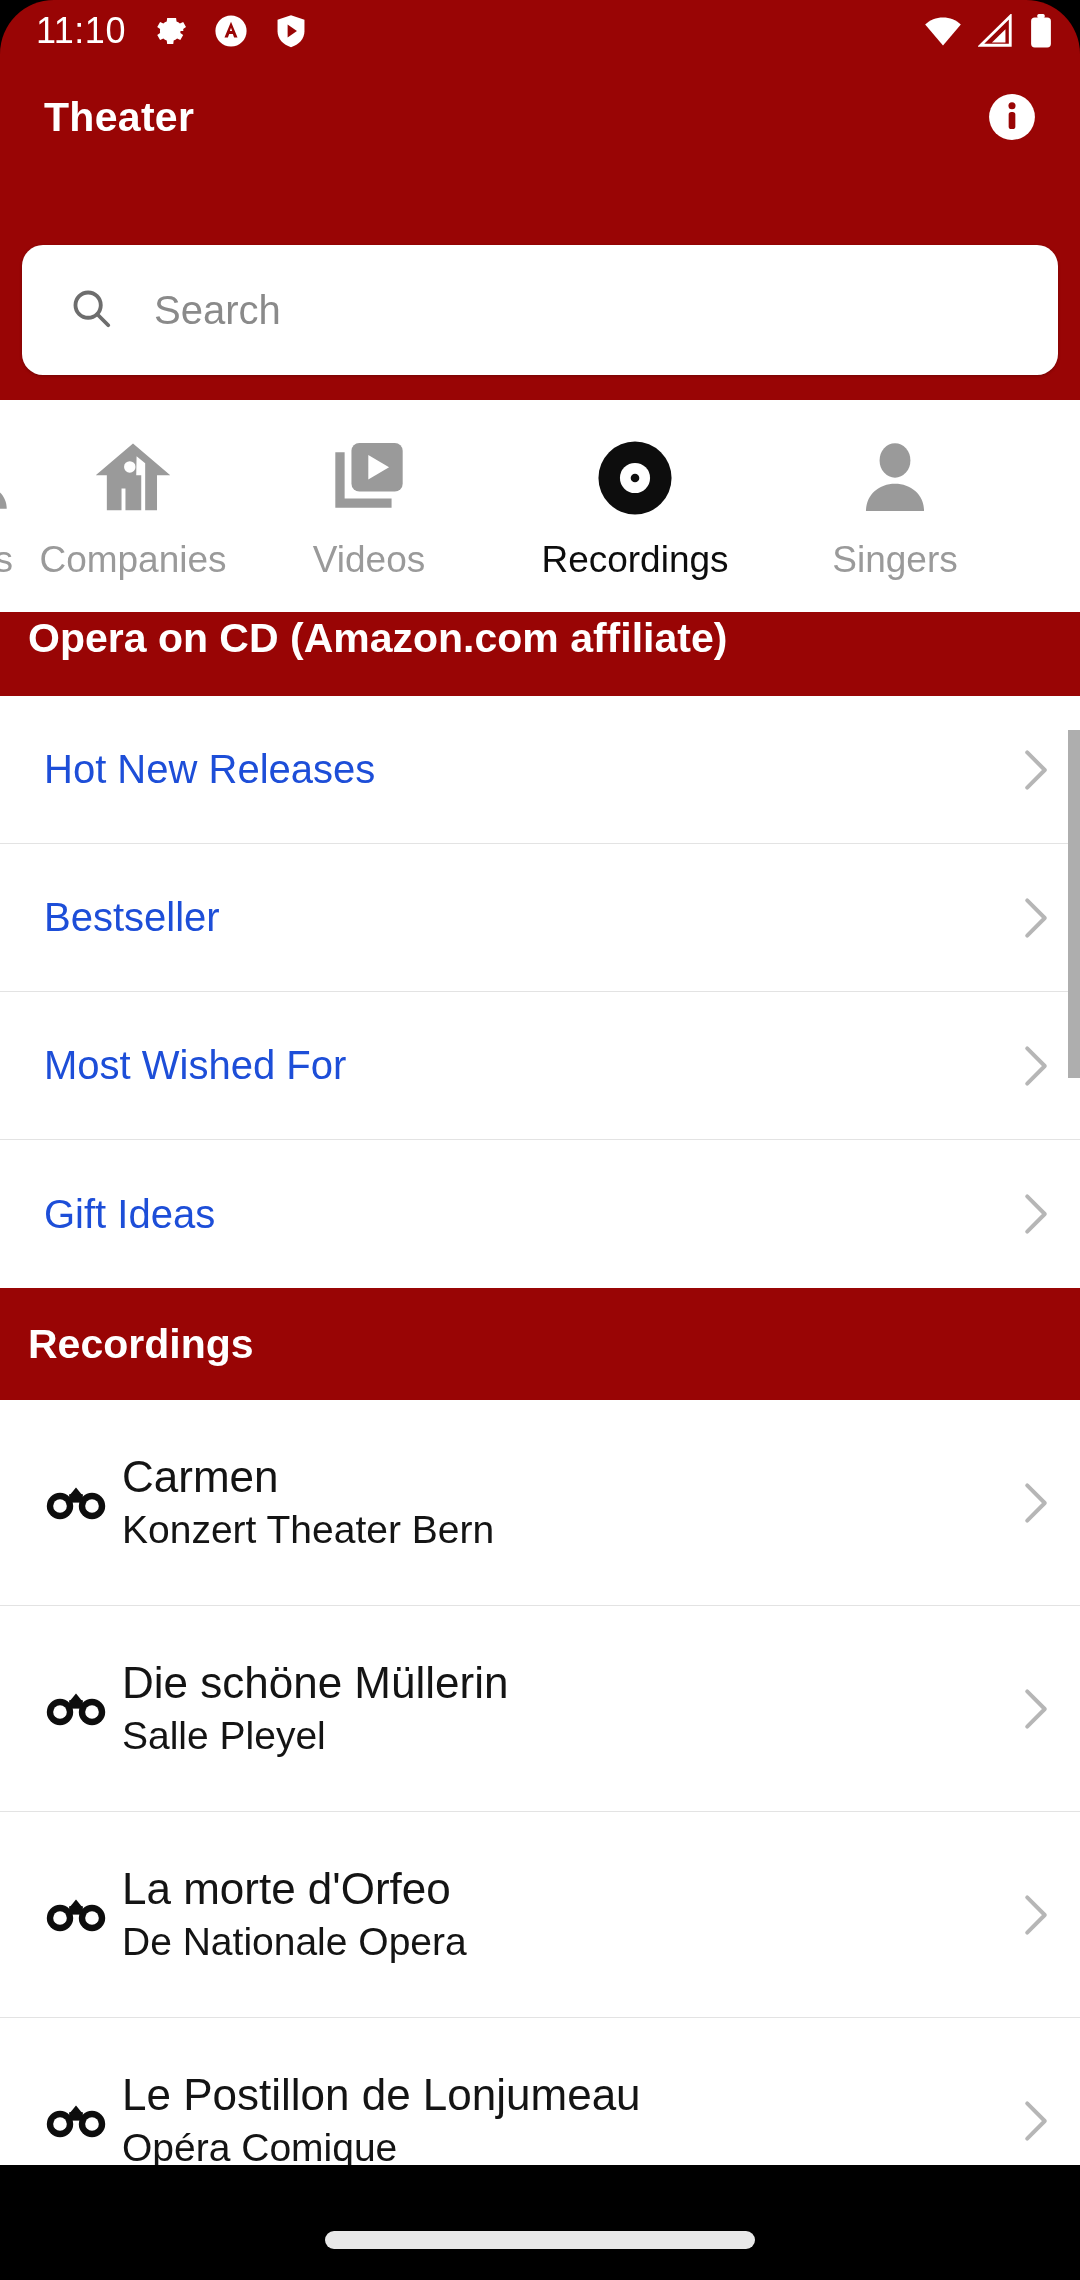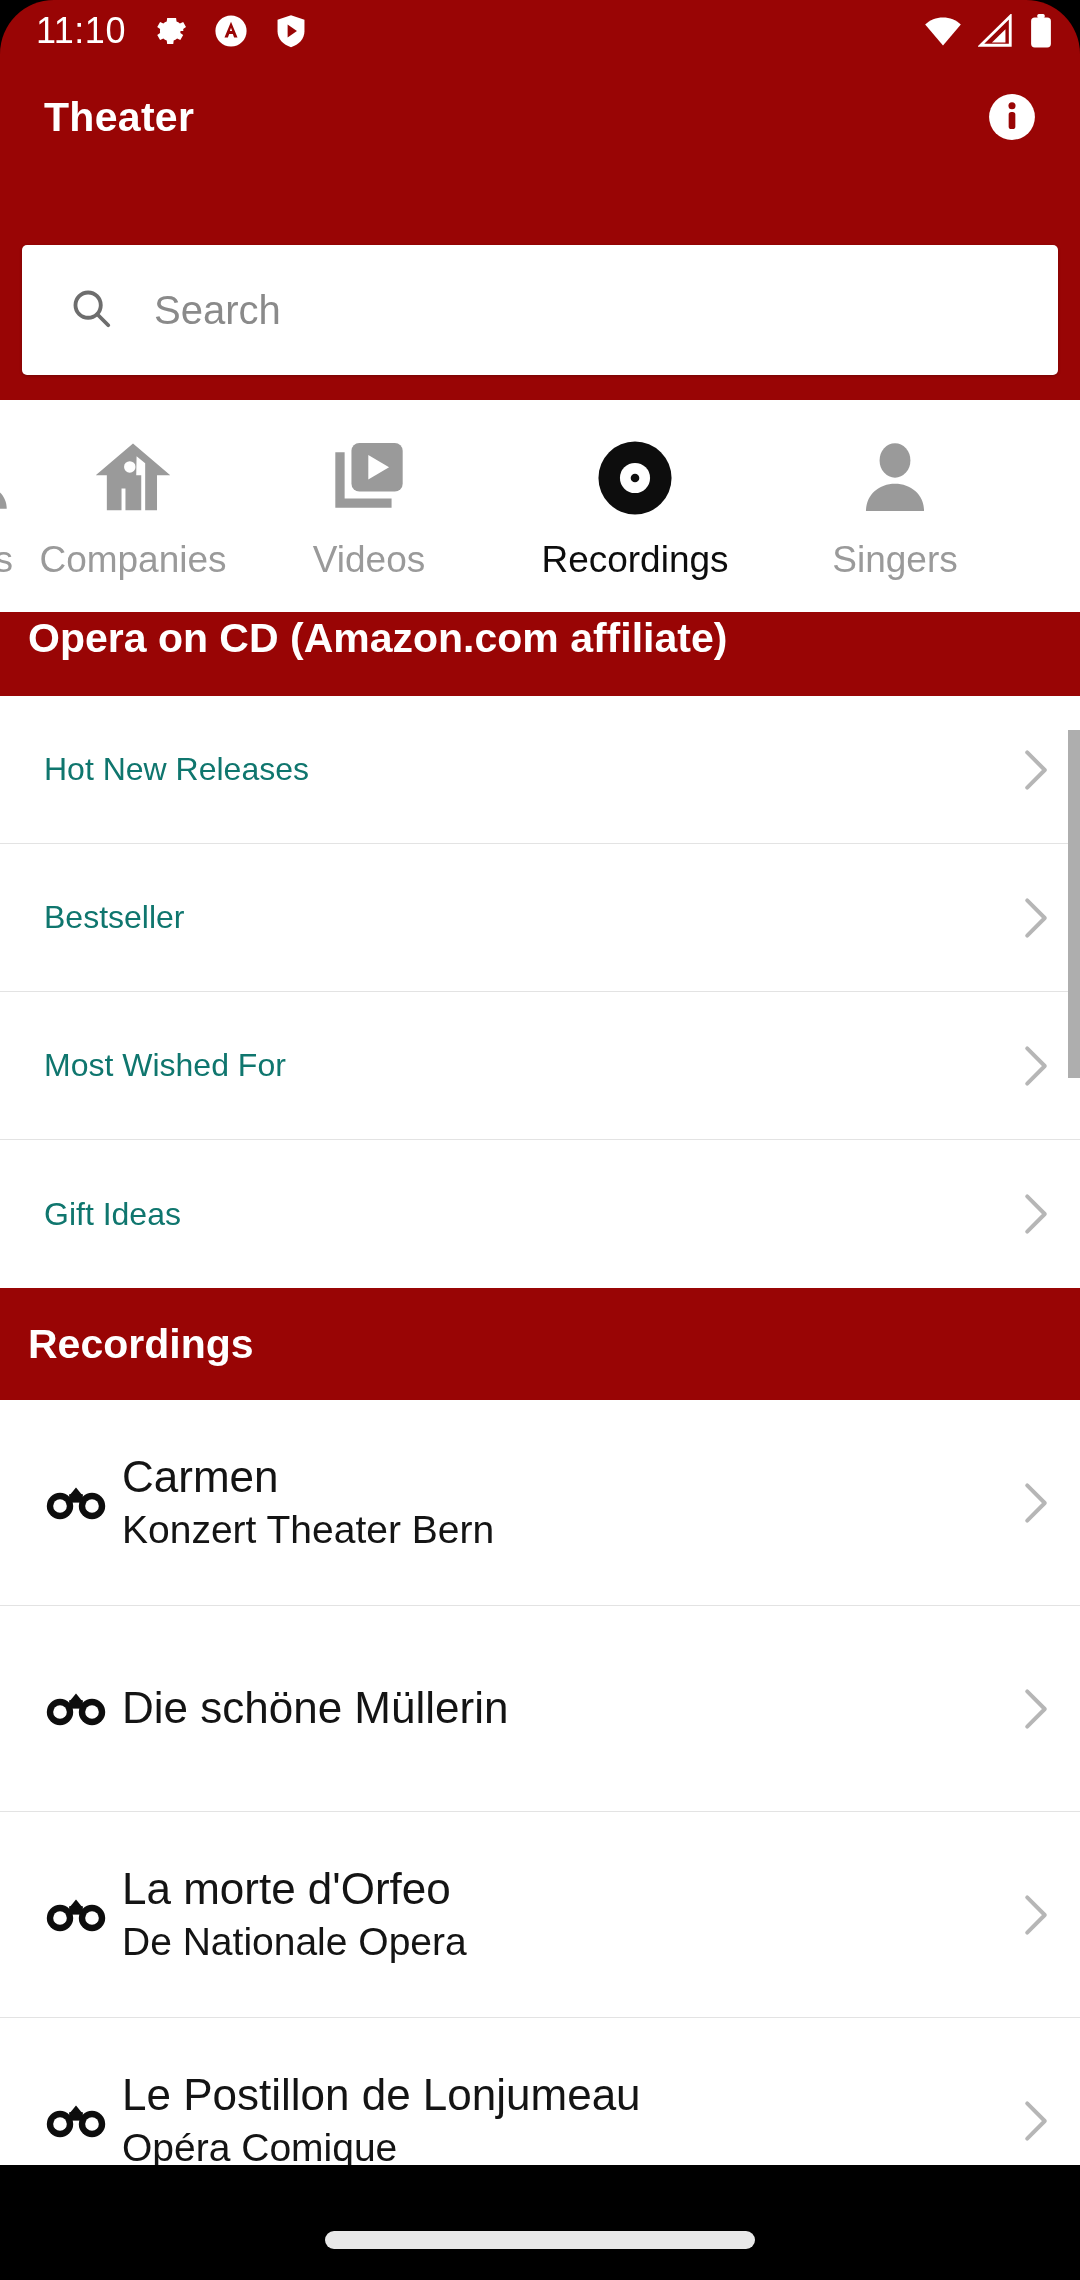--- a/index.html
+++ b/index.html
@@ -35,21 +35,21 @@
     display:flex; align-items:center; padding:0 40px 0 44px; z-index:5;
   }
   .app-title{ color:#fff; font-size:41px; font-weight:700; letter-spacing:.3px; }
   .info-btn{ margin-left:auto; width:56px; height:56px; display:flex; align-items:center; justify-content:center; }
 
   
   .searchwrap{
     position:absolute; left:22px; top:245px; width:1036px; height:130px; z-index:5;
   }
   .searchbox{
-    width:100%; height:100%; background:#fff; border-radius:5px;
+    width:100%; height:100%; background:#fff; border-radius:21px;
     display:flex; align-items:center; padding-left:46px; gap:40px;
     box-shadow:0 1px 3px rgba(0,0,0,.25);
   }
   .search-input{
     border:0; outline:0; background:transparent;
     font-family:"Liberation Sans", sans-serif;
     font-size:40px; color:#222; width:820px; height:80px;
   }
   .search-input::placeholder{ color:#8a8a8a; }
 
@@ -83,21 +83,21 @@
   .sec-recordings{ height:112px; }
 
   .row{
     position:relative; width:1080px; background:#fff;
     border-bottom:1px solid #e3e3e3;
     display:flex; align-items:center; padding:0 22px 0 44px;
   }
   .row.simple{ height:148px; }
   .row.rec{ height:206px; padding-left:30px; }
 
-  .row-label{ font-size:32px; color:#0f766e; }
+  .row-label{ font-size:40px; color:#1d4ed8; }
 
   .rec-icon{ width:92px; flex:0 0 92px; display:flex; align-items:center; justify-content:center; }
   .rec-text{ display:flex; flex-direction:column; gap:10px; }
   .rec-title{ font-size:44px; color:#141414; line-height:1.05; }
   .rec-sub{ font-size:39px; color:#141414; line-height:1.05; }
 
   .chev{ margin-left:auto; width:44px; display:flex; align-items:center; justify-content:center; }
   .chev svg{ display:block; }
 
   
@@ -310,20 +310,21 @@
           <circle cx="7" cy="11.5" r="6.6" fill="#0d0d0d"></circle>
           <circle cx="23" cy="11.5" r="6.6" fill="#0d0d0d"></circle>
           <circle cx="7" cy="11.5" r="3.4" fill="#fff"></circle>
           <circle cx="23" cy="11.5" r="3.4" fill="#fff"></circle>
           <path d="M11.6 6.4l3.4-4.2 3.4 4.2z" fill="#0d0d0d"></path>
           <rect x="11.6" y="5.6" width="6.8" height="4.2" fill="#0d0d0d"></rect>
         </svg>
       </span>
       <span class="rec-text">
         <span class="rec-title">Die schöne Müllerin</span>
+        <span class="rec-sub">Salle Pleyel</span>
       </span>
       <span class="chev">
         <svg width="30" height="44" viewBox="0 0 12 20" fill="none" stroke="#b6b6b6" stroke-width="1.8" stroke-linecap="round" stroke-linejoin="round">
             <polyline points="2,2 10,10 2,18"></polyline>
           </svg>
       </span>
     </div>
 
     <div class="row rec">
       <span class="rec-icon">

